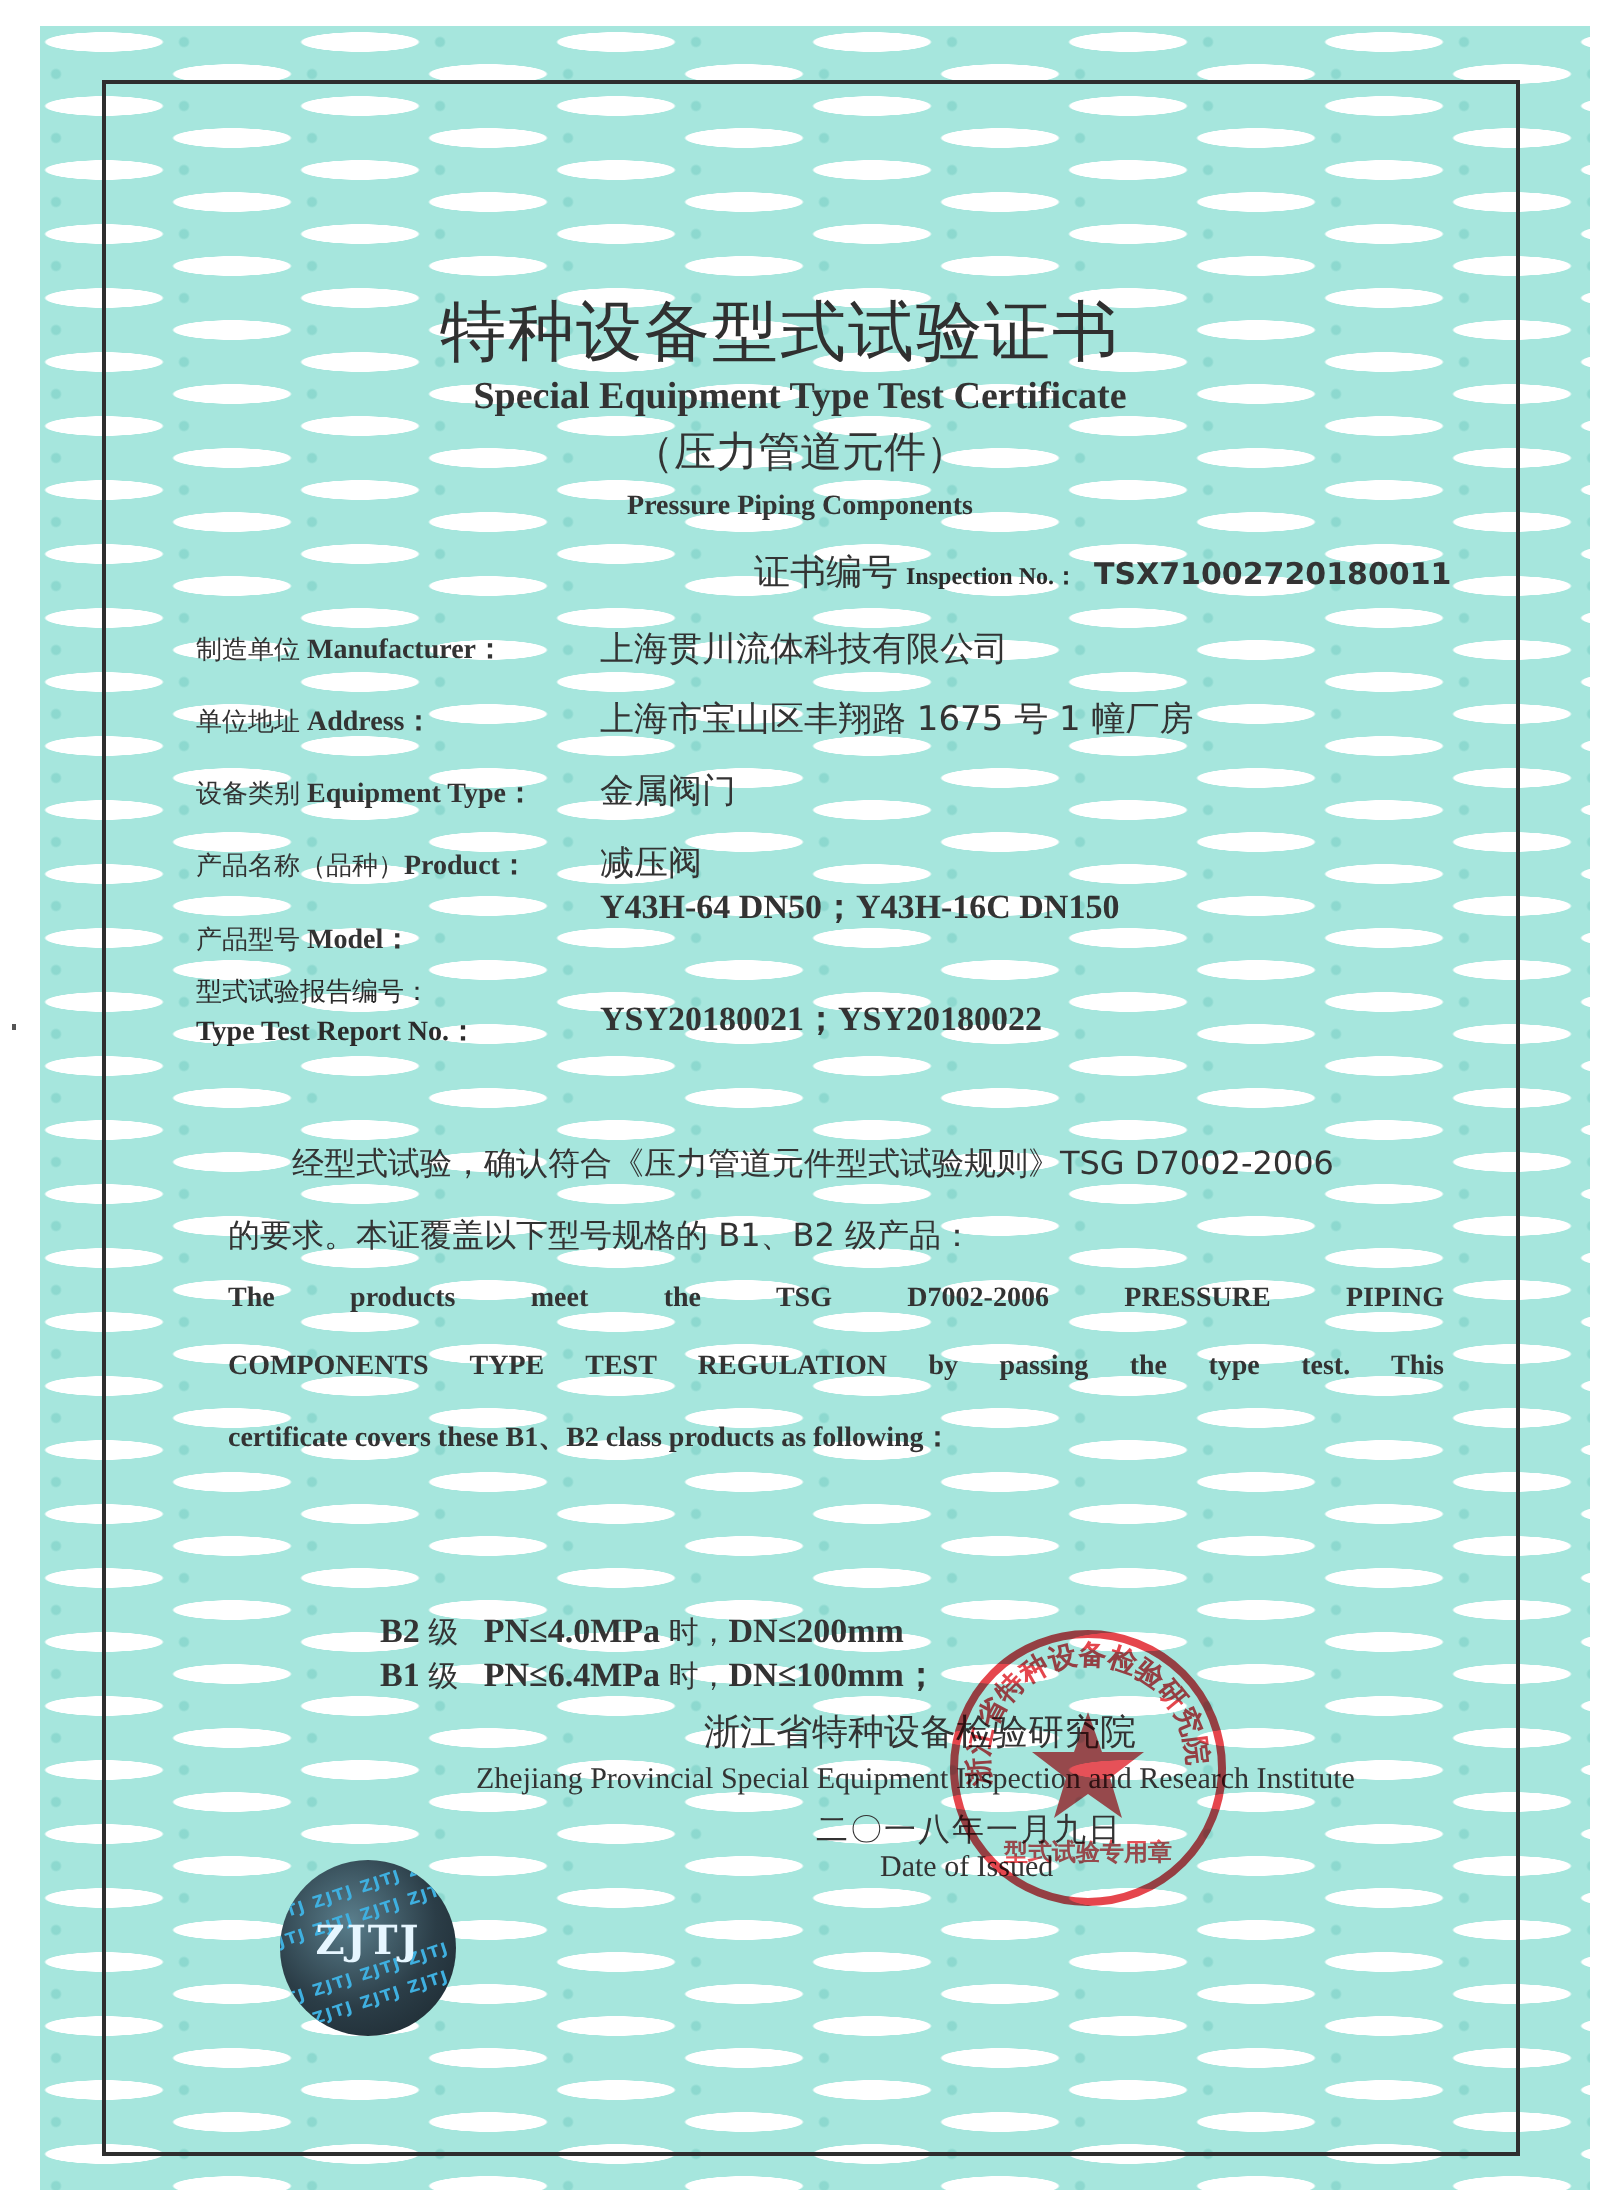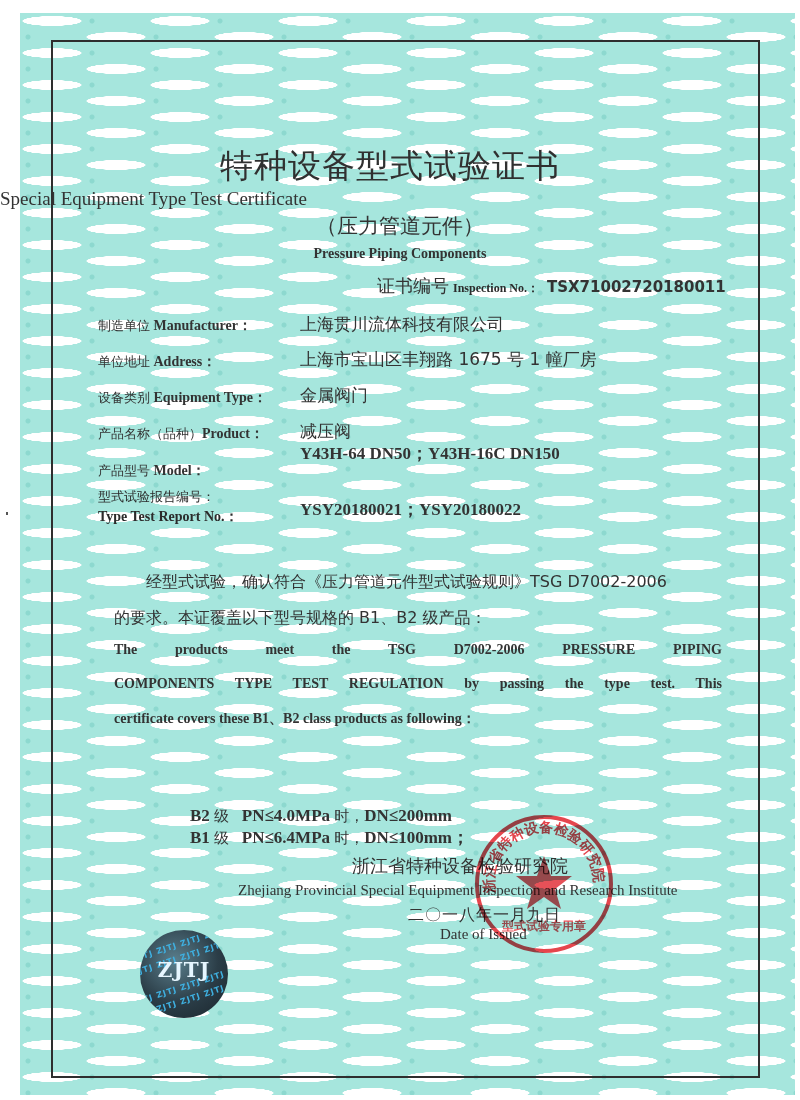--- a/index.html
+++ b/index.html
@@ -13,22 +13,22 @@
       radial-gradient(ellipse 30px 5px at 96px 24px, #ffffff 96%, transparent 100%),
       radial-gradient(circle at 72px 8px, rgba(120,205,195,0.55) 2px, transparent 3px),
       radial-gradient(circle at 8px 24px, rgba(120,205,195,0.55) 2px, transparent 3px);
     background-size:128px 32px, 128px 32px, 128px 32px, 128px 32px;
   }
   .frame { position:absolute; left:51px; top:40px; width:709px; height:1038px;
     border:2px solid #2e2e2e; box-sizing:border-box; }
 
   .title-cn { position:absolute; left:0; width:780px; top:144px; text-align:center;
     font-family:"DejaVu Sans",sans-serif; font-size:33px; letter-spacing:1px; color:#303030; }
-  .title-en { position:absolute; left:0; width:800px; top:188px; 
-    font-weight:normal; font-size:19px; color:#333; }
+  .title-en { position:absolute; left:0; width:800px; top:188px; text-align:center;
+    font-weight:bold; font-size:19px; color:#333; }
   .sub-cn { position:absolute; left:0; width:800px; top:212px; text-align:center;
     font-family:"DejaVu Sans",sans-serif; font-size:21px; color:#333; }
   .sub-en { position:absolute; left:0; width:800px; top:246px; text-align:center;
     font-weight:bold; font-size:14px; color:#333; }
 
   .certno { position:absolute; left:377px; top:274px; font-size:14px; white-space:nowrap; }
   .certno .cn { font-family:"DejaVu Sans",sans-serif; font-size:18px; color:#333; }
   .certno .en { font-weight:bold; font-size:12px; margin-left:4px; }
   .certno .val { font-family:"DejaVu Sans",sans-serif; font-size:15px; margin-left:8px; color:#333;font-weight:bold; }
 

